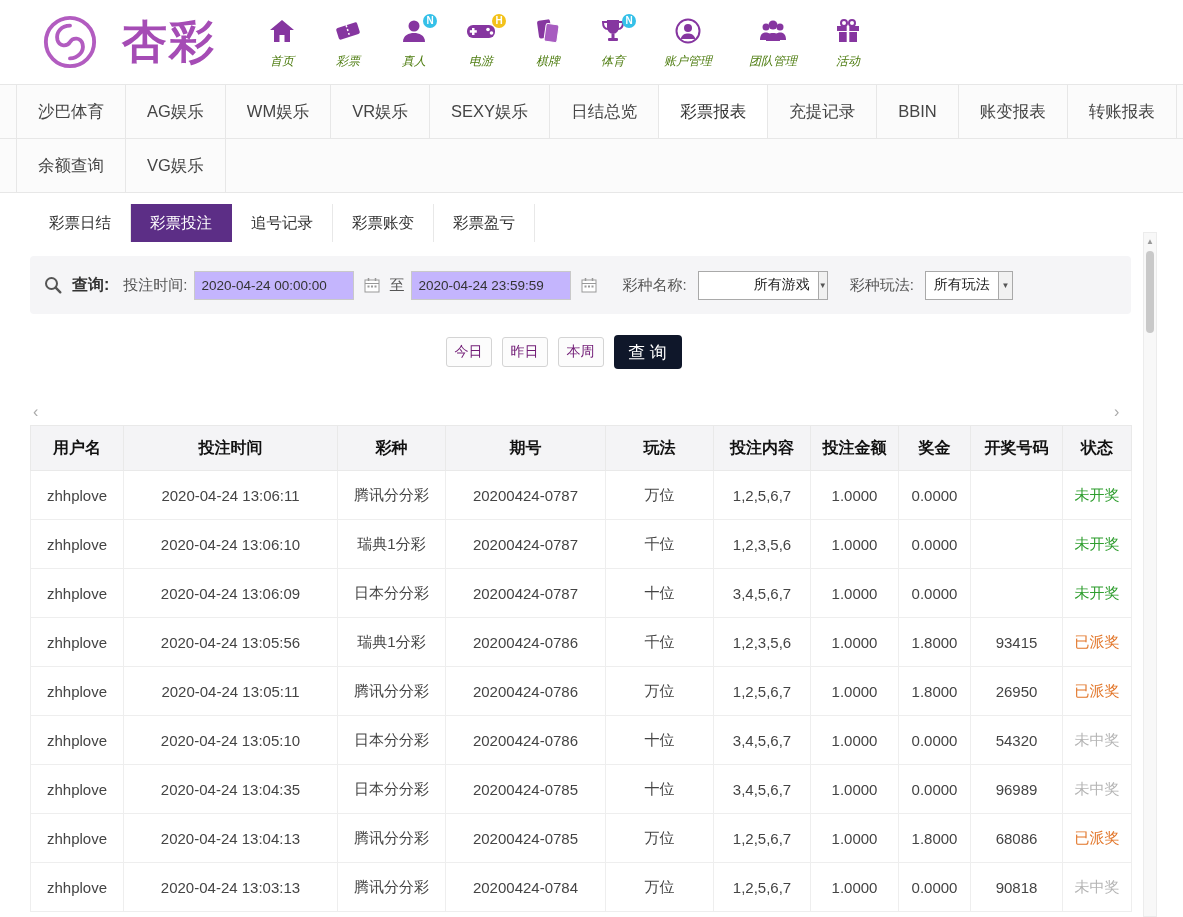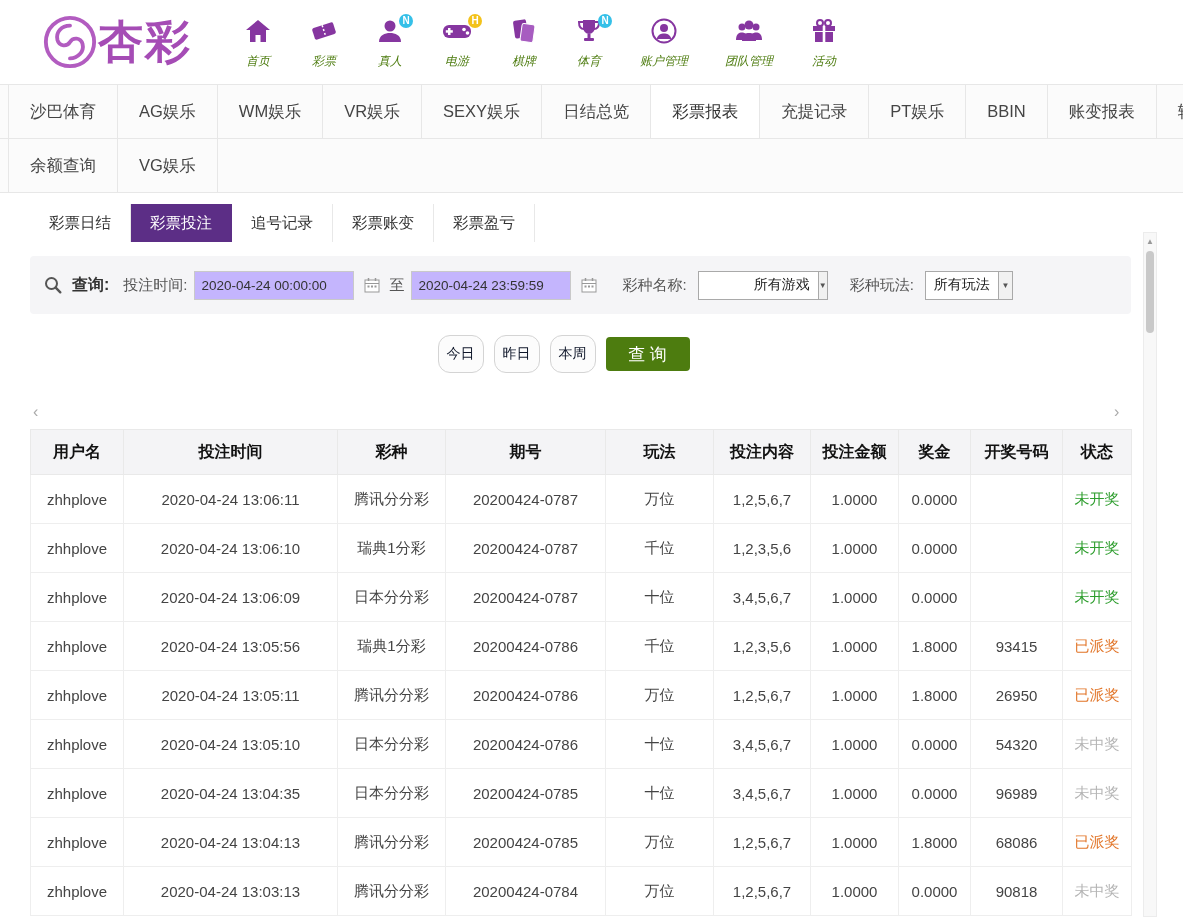--- a/index.html
+++ b/index.html
@@ -1,35 +1,35 @@
 <!DOCTYPE html>
 <html><head>
 <meta charset="utf-8">
 <style>
   * { box-sizing: border-box; margin: 0; padding: 0; }
   html,body { width:1183px; height:917px; overflow:hidden; background:#fff;
     font-family:"Liberation Sans","DejaVu Sans",sans-serif; position:relative; }
 
   
   .header { height:84px; display:flex; align-items:center; padding-left:42px; background:#fff; }
-  .logo-wrap { display:flex; align-items:center; gap:0; }
+  .logo-wrap { display:flex; align-items:center; gap:24px; }
   .brand-text { font-size:45px; font-weight:bold; color:#a54cb5; letter-spacing:2px; }
   .topnav { display:flex; margin-left:52px; gap:37px; align-items:flex-start; padding-top:4px; }
   .nav-item { display:flex; flex-direction:column; align-items:center; gap:4px; cursor:pointer; }
   .nav-icon { position:relative; height:30px; display:flex; align-items:flex-end; }
   .nav-label { font-size:12px; color:#4d7c0f; white-space:nowrap;font-style:italic; }
   .badge { position:absolute; top:-5px; right:-9px; width:14px; height:14px; border-radius:50%;
     color:#fff; font-size:10px; font-weight:bold; display:flex; align-items:center; justify-content:center; }
   .badge:empty { display:none; }
   .badge.cyan { background:#35c0e8; }
   .badge.yellow { background:#f3c21a; }
 
   
   .tabs-strip { border-top:1px solid #e7e7e7; background:#fbfbfb; }
-  .tab-row { display:flex; border-bottom:1px solid #e7e7e7; height:54px; padding-left:8px; }
+  .tab-row { display:flex; border-bottom:1px solid #e7e7e7; height:54px; padding-left:16px; }
   .tab { padding:0 21px; line-height:53px; font-size:16.5px; color:#444; white-space:nowrap;
     border-right:1px solid #e7e7e7; cursor:pointer; }
   .tab:first-child { border-left:1px solid #e7e7e7; }
   .tab.active { background:#fff; color:#333; }
 
   
   .subtabs { display:flex; margin:11px 0 0 30px; }
   .subtab { padding:0 19px; height:38px; line-height:38px; font-size:15.5px; color:#333;
     border-right:1px solid #e8e8e8; cursor:pointer; white-space:nowrap; }
   .subtab.active { background:#5c2e86; color:#fff; border-color:#5c2e86; }
@@ -46,23 +46,23 @@
     margin-left:5px; cursor:pointer; }
   .sel-text { padding:0 8px; font-size:14px; color:#222; flex:1; white-space:nowrap; }
   .sel-arrow { width:17px; height:100%; border-left:1px solid #a9a9a9; background:#f1f1f1;
     display:flex; align-items:center; justify-content:center; font-size:8px; color:#555; }
   .sel.game { width:130px;padding-left:47px; } .sel.play { width:88px; }
   .gap-left { margin-left:16px; }
 
   
   .btn-row { margin-top:21px; display:flex; justify-content:center; align-items:center; gap:10px;
     transform:translateX(-28px); }
-  .quick-btn { width:46px; height:38px; border:1px solid #d4d4d4; border-radius:12px; background:#fcfcfc;
-    color:#0f172a; font-size:14px; cursor:pointer; font-family:inherit; }
-  .search-btn { width:84px; height:34px; background:#4d7c0f; border:none; border-radius:4px; color:#fff;
+  .quick-btn { width:46px; height:30px; border:1px solid #d4d4d4; border-radius:3px; background:#fcfcfc;
+    color:#701a75; font-size:14px; cursor:pointer; font-family:inherit; }
+  .search-btn { width:68px; height:34px; background:#0f172a; border:none; border-radius:4px; color:#fff;
     font-size:17px; cursor:pointer; font-family:inherit; }
 
   
   .table-wrap { margin:56px 0 0 30px; position:relative; }
   table { width:1101px; border-collapse:collapse; table-layout:fixed;padding-left:43px; }
   th { height:45px; background:#f4f4f6; font-size:16px; font-weight:bold; color:#111;
     border:1px solid #e9e9e9; }
   td { height:49px; font-size:15px; color:#444; text-align:center; border:1px solid #eee; background:#fff; }
   td.pending { color:#2f9e2f; }
   td.paid { color:#e2762a; }
@@ -215,21 +215,20 @@
 <div class="tabs-strip">
   <div class="tab-row">
     <div class="tab">沙巴体育</div>
     <div class="tab">AG娱乐</div>
     <div class="tab">WM娱乐</div>
     <div class="tab">VR娱乐</div>
     <div class="tab">SEXY娱乐</div>
     <div class="tab">日结总览</div>
     <div class="tab active">彩票报表</div>
     <div class="tab">充提记录</div>
-    <div class="tab">PT娱乐</div>
     <div class="tab">BBIN</div>
     <div class="tab">账变报表</div>
     <div class="tab">转账报表</div>
   </div>
   <div class="tab-row">
     <div class="tab">余额查询</div>
     <div class="tab">VG娱乐</div>
   </div>
 </div>
 

